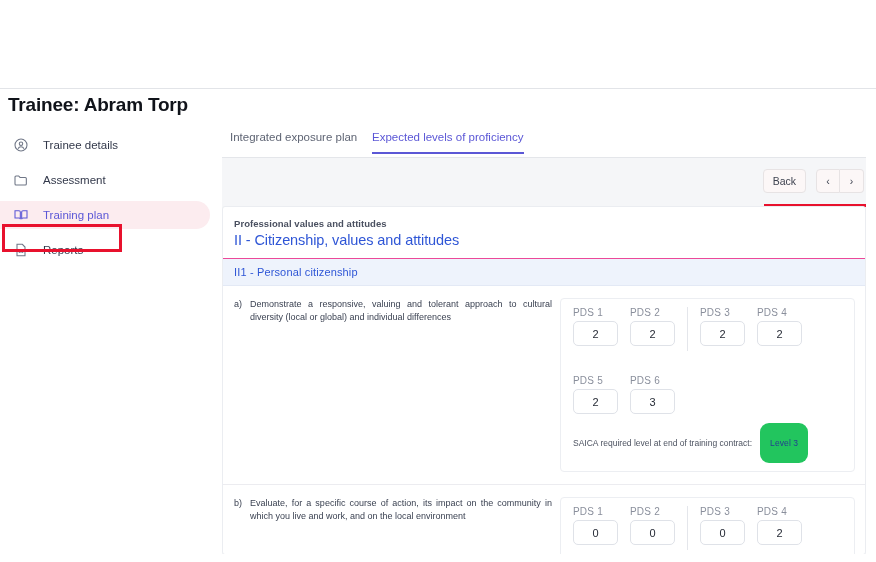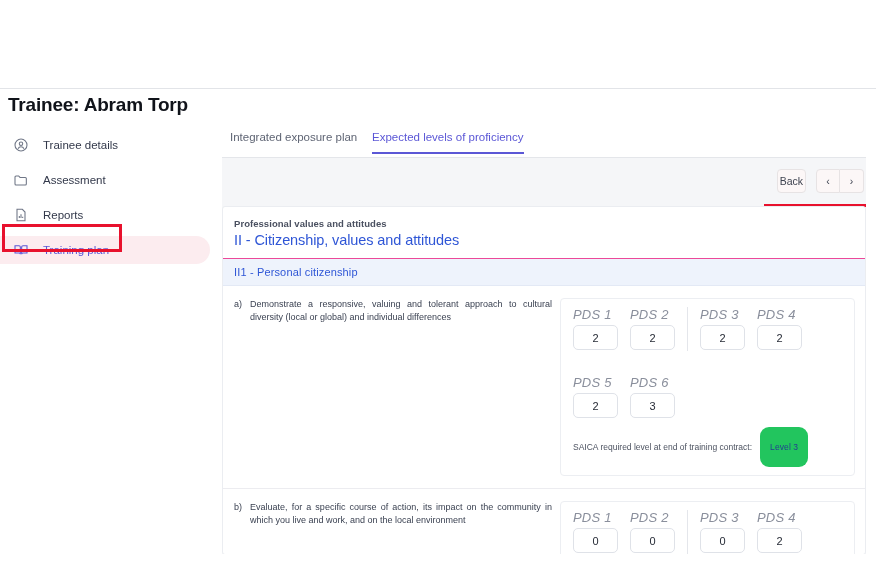--- a/index.html
+++ b/index.html
@@ -132,21 +132,21 @@
     height: 24px;
     min-width: 24px;
     background: #fcf7f7;
     border: 1px solid #e7e3e4;
     border-radius: 4px;
     font-size: 10.5px;
     color: #3e4350;
     display: flex;
     align-items: center;
     justify-content: center;
-    padding: 0 2px;
+    padding: 0 9px;
     cursor: pointer;
   }
   .btn.back { margin-right: 10px; }
   .btn.prev { border-radius: 4px 0 0 4px; padding: 0 8px; }
   .btn.next { border-radius: 0 4px 4px 0; padding: 0 8px; border-left: none; }
   .hl-nav {
     position: absolute;
     left: 542px; top: 80px;
     width: 106px; height: 38px;
     border: 3px solid #e8112d;
@@ -213,25 +213,24 @@
     background: #ffffff;
     padding: 8px 10px 8px 12px;
     position: relative;
   }
   .pds-grid {
     display: flex;
     align-items: flex-start;
   }
   .pds-cell { margin-right: 12px; }
   .pds-label {
-    font-size: 13px;
+    font-size: 10px;
     color: #8a8f9c;
     margin-bottom: 3px;
     letter-spacing: 0.2px;
-    font-style: italic;
   }
   .pds-input {
     width: 45px; height: 25px;
     border: 1px solid #dfe2e8;
     border-radius: 5px;
     background: #ffffff;
     font-size: 11px;
     color: #262b36;
     display: flex;
     align-items: center;
@@ -301,40 +300,40 @@
 
       <div class="side-item">
         <span class="side-ico">
           <svg width="16" height="16" viewBox="0 0 24 24" fill="none" stroke="currentColor" stroke-width="1.6">
             <path d="M3 7.5a1.5 1.5 0 0 1 1.5-1.5h4l2 2.2h8A1.5 1.5 0 0 1 20 9.7v8.3a1.5 1.5 0 0 1-1.5 1.5h-14A1.5 1.5 0 0 1 3 18z"></path>
           </svg>
         </span>
         <span class="side-label">Assessment</span>
       </div>
 
+      <div class="side-item active">
+        <span class="side-ico">
+          <svg width="16" height="16" viewBox="0 0 24 24" fill="none" stroke="currentColor" stroke-width="1.6">
+            <path d="M3 5.5h6a2 2 0 0 1 2 2v11a2 2 0 0 0-2-2H3z"></path>
+            <path d="M21 5.5h-6a2 2 0 0 0-2 2v11a2 2 0 0 1 2-2h6z"></path>
+          </svg>
+        </span>
+        <span class="side-label">Training plan</span>
+      </div>
+
       <div class="side-item">
         <span class="side-ico">
           <svg width="16" height="16" viewBox="0 0 24 24" fill="none" stroke="currentColor" stroke-width="1.6">
             <path d="M6 3.5h8l4 4v13H6z"></path>
             <path d="M9.5 16.5v-3M12 16.5v-5.5M14.5 16.5v-2"></path>
           </svg>
         </span>
         <span class="side-label">Reports</span>
       </div>
 
-      <div class="side-item active">
-        <span class="side-ico">
-          <svg width="16" height="16" viewBox="0 0 24 24" fill="none" stroke="currentColor" stroke-width="1.6">
-            <path d="M3 5.5h6a2 2 0 0 1 2 2v11a2 2 0 0 0-2-2H3z"></path>
-            <path d="M21 5.5h-6a2 2 0 0 0-2 2v11a2 2 0 0 1 2-2h6z"></path>
-          </svg>
-        </span>
-        <span class="side-label">Training plan</span>
-      </div>
-
       <div class="hl-sidebar"></div>
     </div>
 
     <div class="main">
 
       <div class="tabbar">
         <div class="tab t1">Integrated exposure plan</div>
         <div class="tab t2">Expected levels of proficiency</div>
       </div>
 

